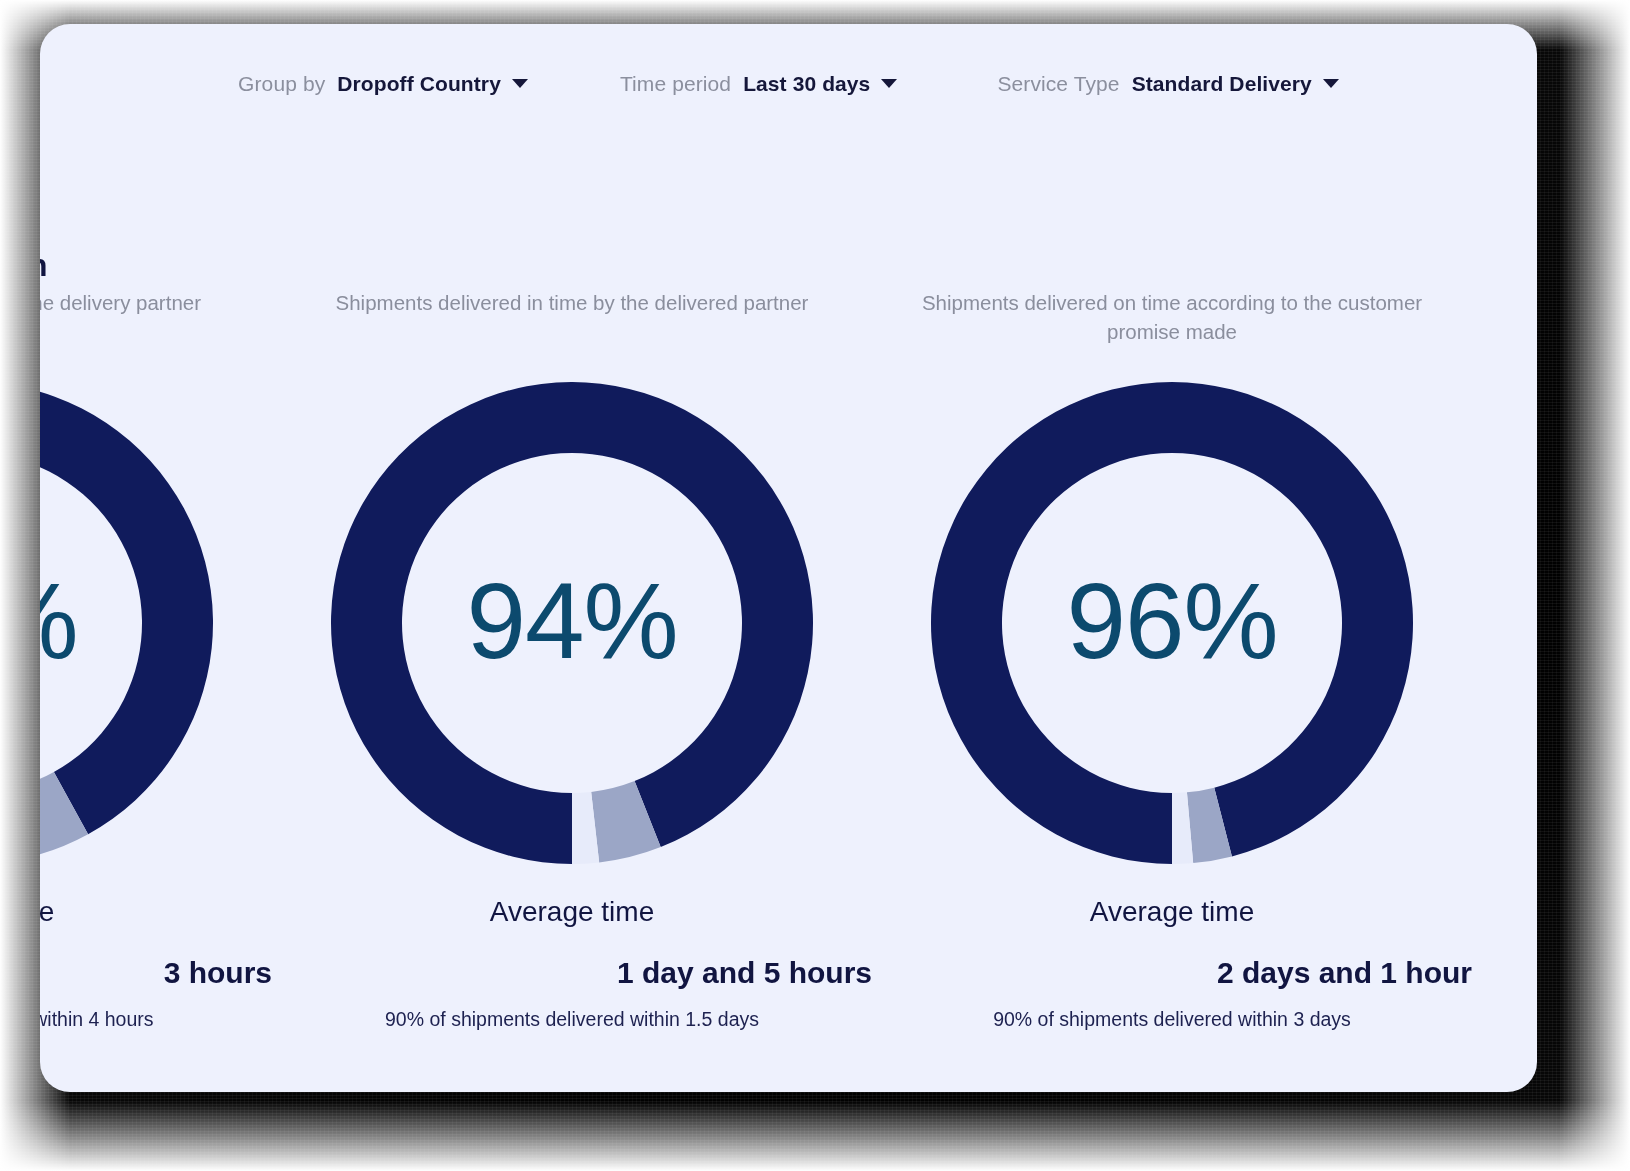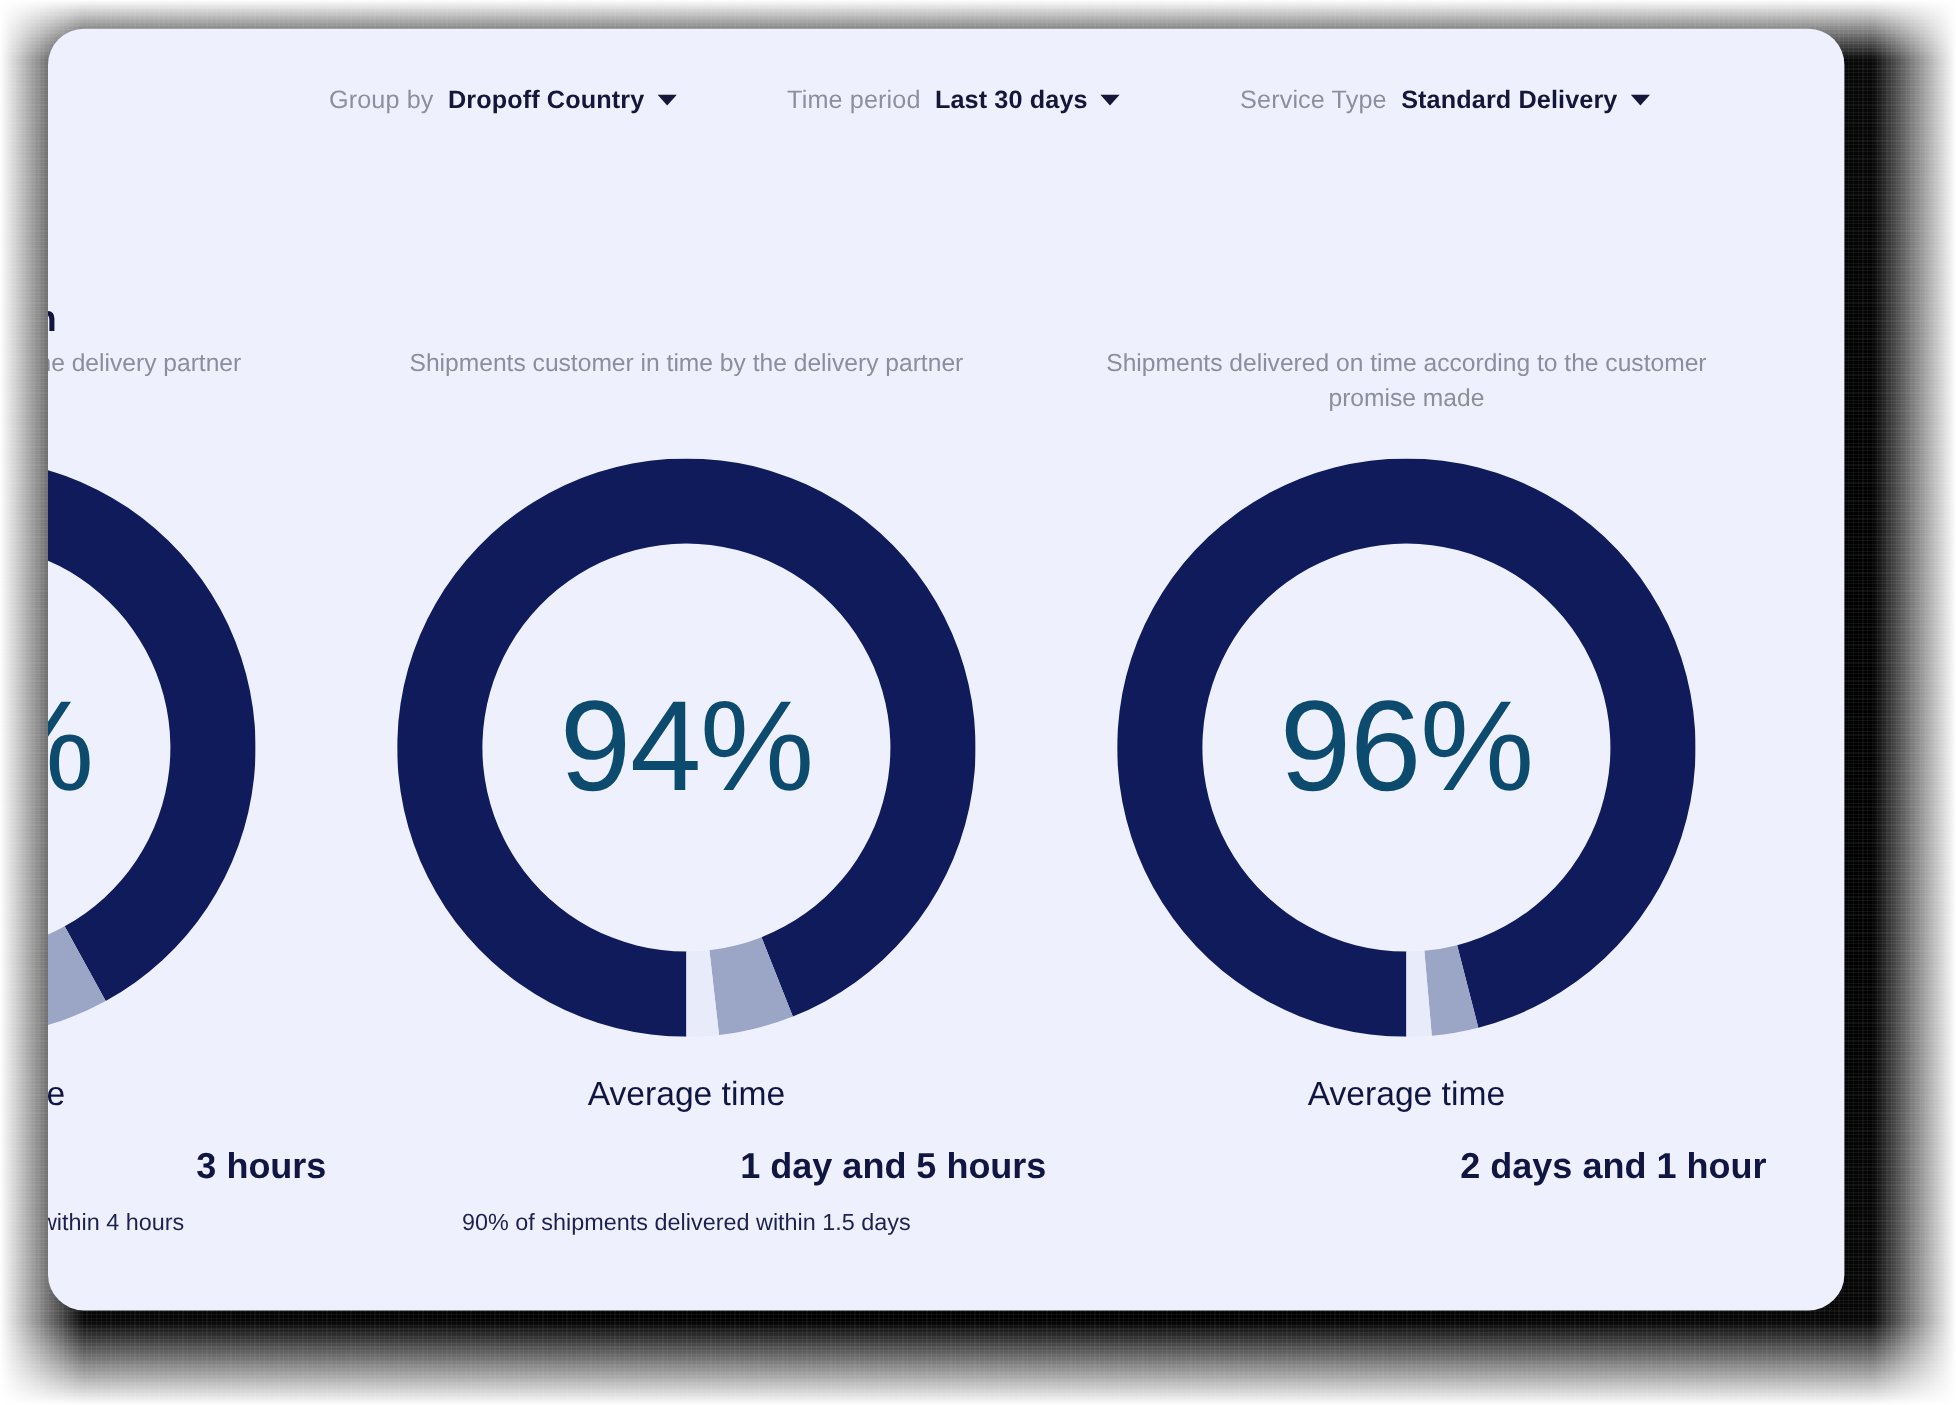--- a/index.html
+++ b/index.html
@@ -42,21 +42,20 @@
     background:#eef1fd;
     border-radius:30px;
     overflow:hidden;
   }
 
   
   #filter-bar{
     position:absolute;left:0;top:0;width:100%;height:120px;
     display:flex;align-items:center;justify-content:center;
     gap:0;
-    padding-left:36px;
   }
   .filter-group{display:flex;align-items:center;}
   .filter-label{
     color:#8b8f9e;font-size:21px;font-weight:400;
     letter-spacing:.1px;
   }
   .filter-value{
     color:#15173a;font-size:21px;font-weight:700;
     margin-left:12px;letter-spacing:.1px;
   }
@@ -185,21 +184,21 @@
           <span class="donut-pct">92%</span>
         </div>
       </div>
 
       <div class="avg-label">Average time</div>
       <div class="avg-value">3 hours</div>
       <div class="avg-note">90% of shipments collected within 4 hours</div>
     </div>
 
     <div class="col" id="col-delivery">
-      <div class="col-sub">Shipments customer in time by the delivery partner</div>
+      <div class="col-sub">Shipments delivered in time by the delivered partner</div>
 
       <div class="donut-wrap">
         <svg width="482" height="482" viewBox="0 0 482 482">
           <g transform="translate(241,241)">
             <path id="arc-d-0" d="M 1.4756993929725607e-14 241 A 241 241 0 1 1 88.71801719700758 224.07613309906853 L 62.58117395639539 158.0620026010027 A 170 170 0 1 0 1.0409497792752502e-14 170 Z" fill="#101b5c"></path>
             <path id="arc-d-1" d="M 88.71801719700758 224.07613309906853 A 241 241 0 0 1 27.198388754509175 239.460325835322 L 19.18558542849195 168.91392278840144 A 170 170 0 0 0 62.58117395639539 158.0620026010027 Z" fill="#9ba6c6"></path>
             <path id="arc-d-2" d="M 27.198388754509175 239.460325835322 A 241 241 0 0 1 7.378496964862803e-14 241 L 5.2047488963762514e-14 170 A 170 170 0 0 0 19.18558542849195 168.91392278840144 Z" fill="#e7ebfa"></path>
           </g>
         </svg>
         <div class="donut-center">
@@ -223,16 +222,17 @@
             <path id="arc-p-2" d="M 21.17213836872957 240.0681998035045 A 241 241 0 0 1 5.018869679440884e-13 241 L 3.540281516618051e-13 170 A 170 170 0 0 0 14.934703413626668 169.3427135543393 Z" fill="#e7ebfa"></path>
           </g>
         </svg>
         <div class="donut-center">
           <span class="donut-pct">96%</span>
         </div>
       </div>
 
       <div class="avg-label">Average time</div>
       <div class="avg-value">2 days and 1 hour</div>
+      <div class="avg-note">90% of shipments delivered within 3 days</div>
     </div>
 
   </div>
 </div>
 
 </body></html>

